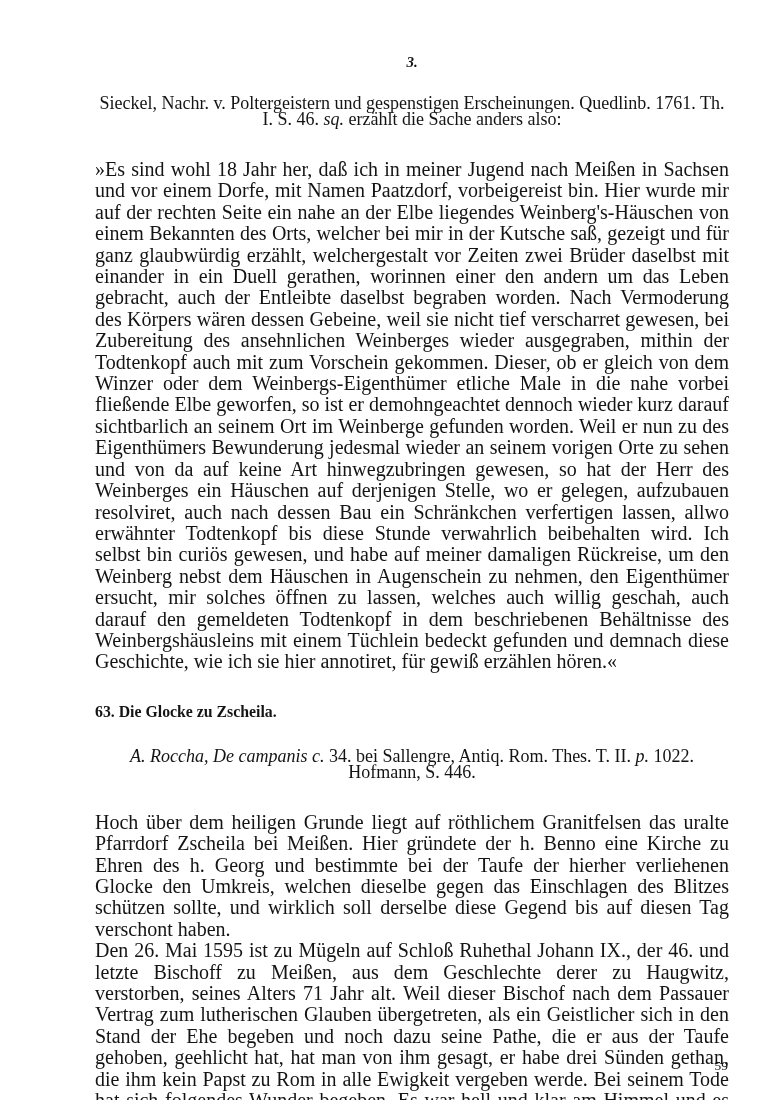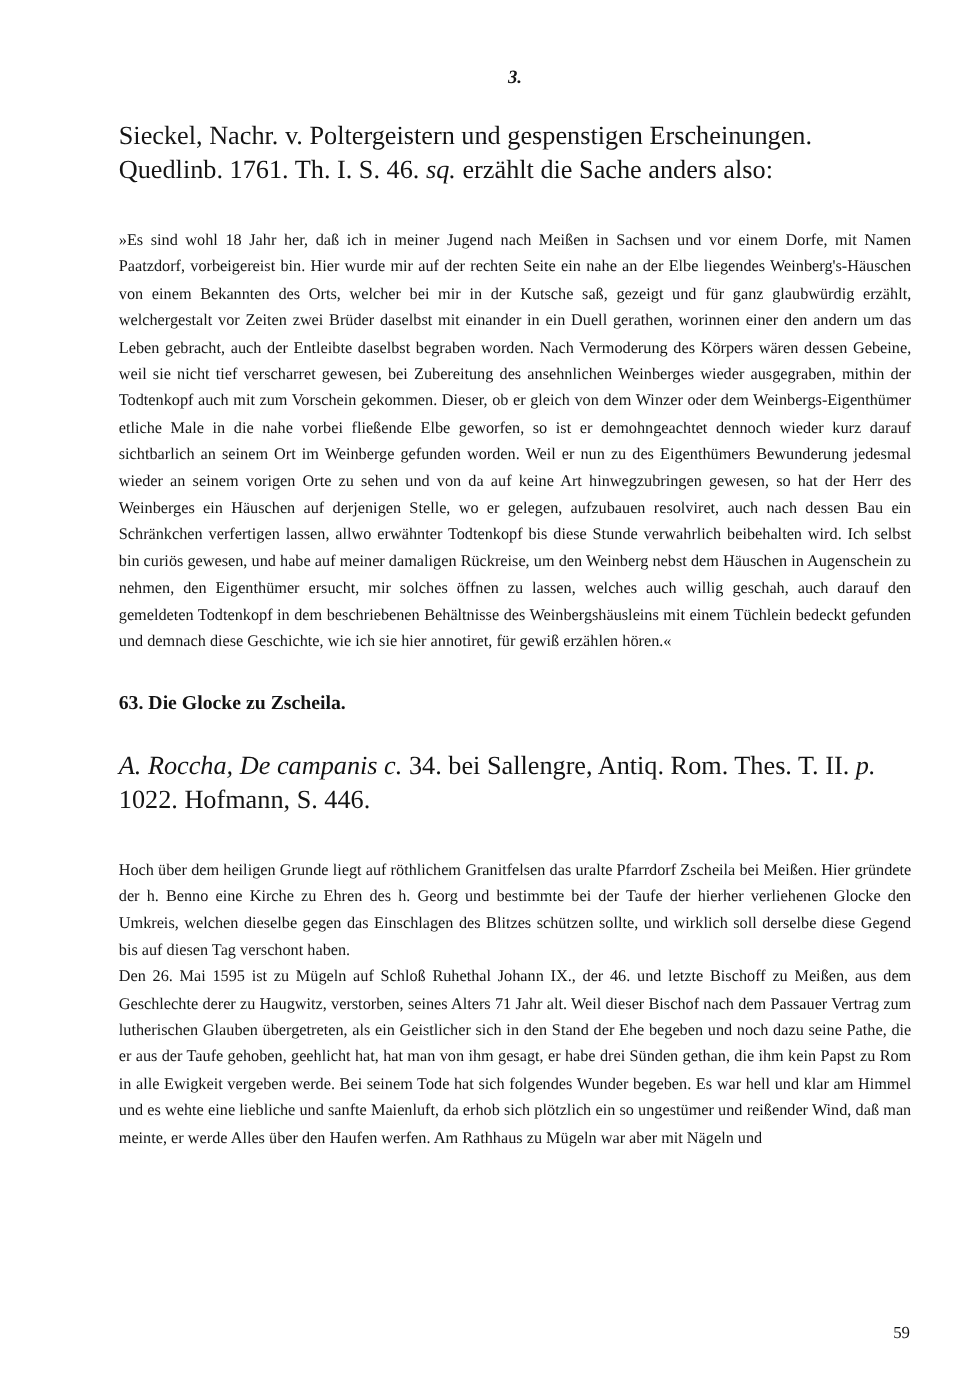--- a/index.html
+++ b/index.html
@@ -20,27 +20,28 @@
   }
   .sec-num {
     margin: 0 0 24px 0;
     text-align: center;
     font-size: 15px;
     font-weight: bold;
     font-style: italic;
   }
   .citation {
     margin: 0 0 32px 0;
-    font-size: 21px;
-    line-height: 27px;
+    text-align: center;
+    font-size: 18px;
+    line-height: 16px;
   }
   .body-para {
     margin: 0;
     text-align: justify;
-    font-size: 13px;
+    font-size: 20px;
     line-height: 21.4px;
   }
   .sec-heading {
     margin: 30px 0 27px 0;
     font-size: 15.8px;
     font-weight: bold;
   }
   .page-number {
     position: absolute;
     right: 42px;

